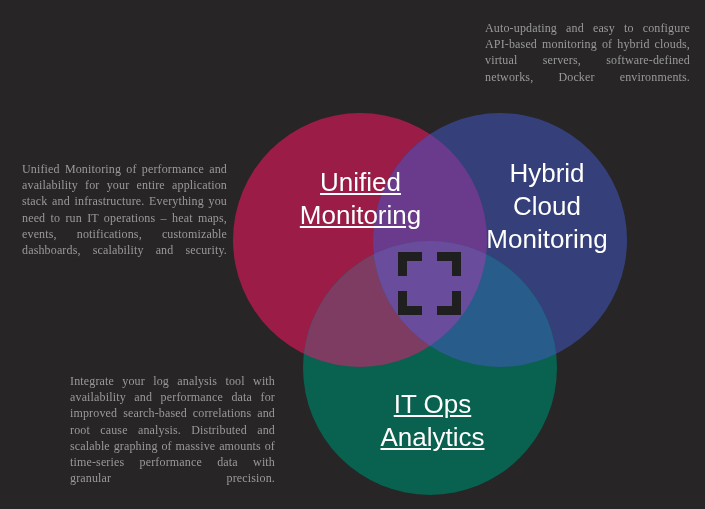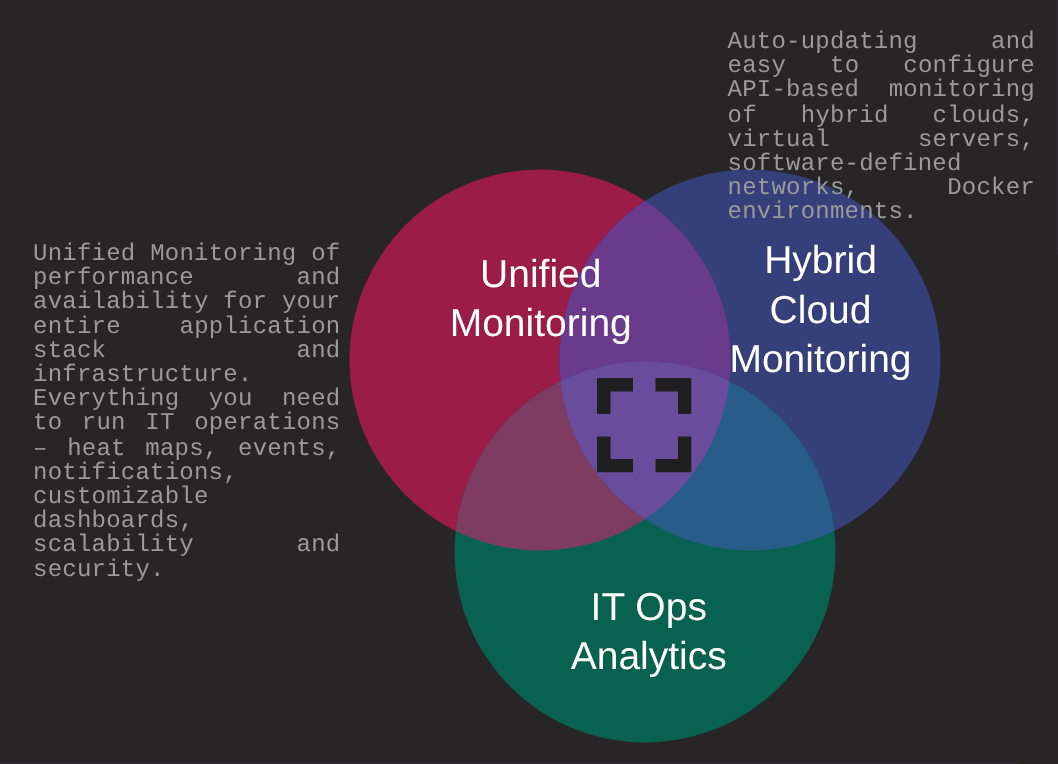--- a/index.html
+++ b/index.html
@@ -25,26 +25,26 @@
     position: absolute;
     left: 0;
     top: 0;
     width: 705px;
     height: 509px;
   }
 
   .desc {
     position: absolute;
     color: #9a9a9a;
-    font-size: 16px;
+    font-size: 12px;
     line-height: 16.2px;
     text-align: justify;
     text-justify: inter-word;
     letter-spacing: 0.15px;
-    font-family: Liberation Mono, monospace;
+    font-family: Liberation Serif, serif;
   }
   .desc::after {
     content: "";
     display: inline-block;
     width: 100%;
   }
 
   #desc-hybrid {
     left: 485px;
     top: 20px;
@@ -71,30 +71,32 @@
     text-align: center;
     font-weight: 400;
     white-space: pre-line;
     pointer-events: none;
     text-shadow: 0 0 1px rgba(0,0,0,0.12);
   }
   #label-unified {
     left: 258px;
     top: 166px;
     width: 205px;
+    text-decoration: underline;
   }
   #label-hybrid {
     left: 432px;
     top: 157px;
     width: 230px;
   }
   #label-itops {
     left: 330px;
     top: 388px;
     width: 205px;
+    text-decoration: underline;
   }
 
   .center-icon {
     position: absolute;
     left: 398px;
     top: 252px;
     width: 63px;
     height: 63px;
     pointer-events: none;
   }
@@ -156,14 +158,15 @@
 Cloud
 Monitoring</div>
 
   <div class="circle-label" id="label-itops">IT Ops
 Analytics</div>
 
   <div class="desc" id="desc-hybrid">Auto-updating and easy to configure API-based monitoring of hybrid clouds, virtual servers, software-defined networks, Docker environments.</div>
 
   <div class="desc" id="desc-unified">Unified Monitoring of performance and availability for your entire application stack and infrastructure. Everything you need to run IT operations – heat maps, events, notifications, customizable dashboards, scalability and security.</div>
 
+  <div class="desc" id="desc-itops">Integrate your log analysis tool with availability and performance data for improved search-based correlations and root cause analysis. Distributed and scalable graphing of massive amounts of time-series performance data with granular precision.</div>
 
 </div>
 
 </body></html>

